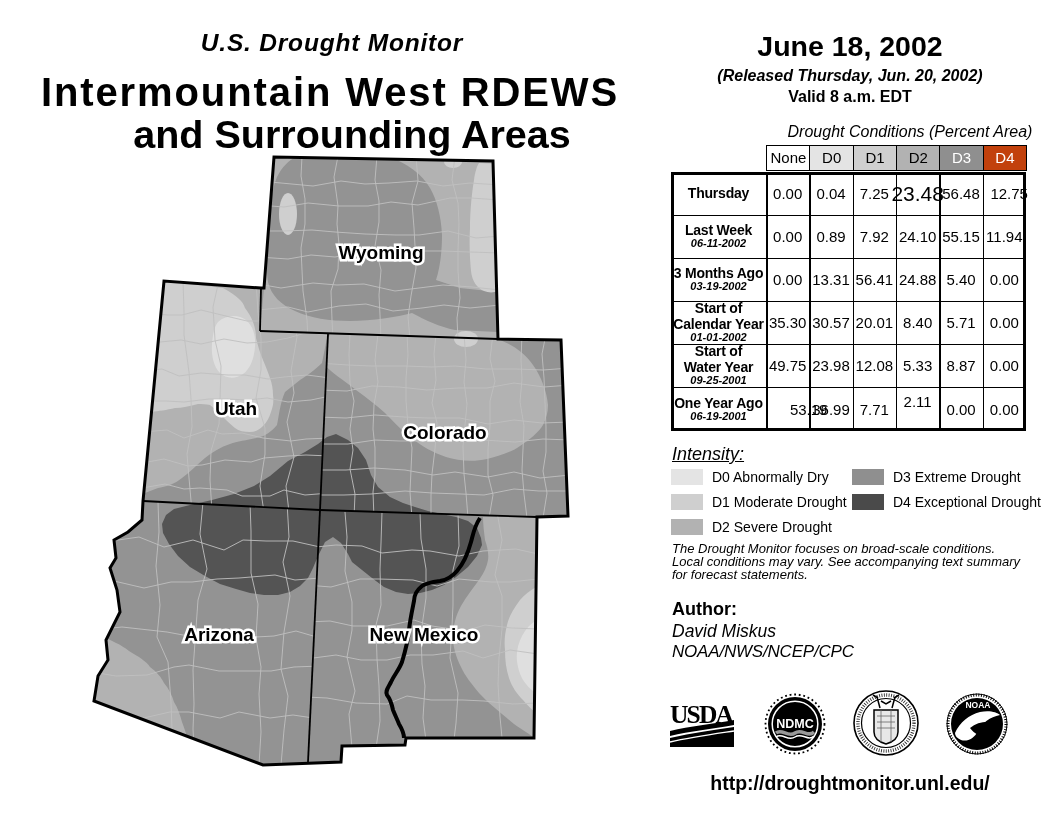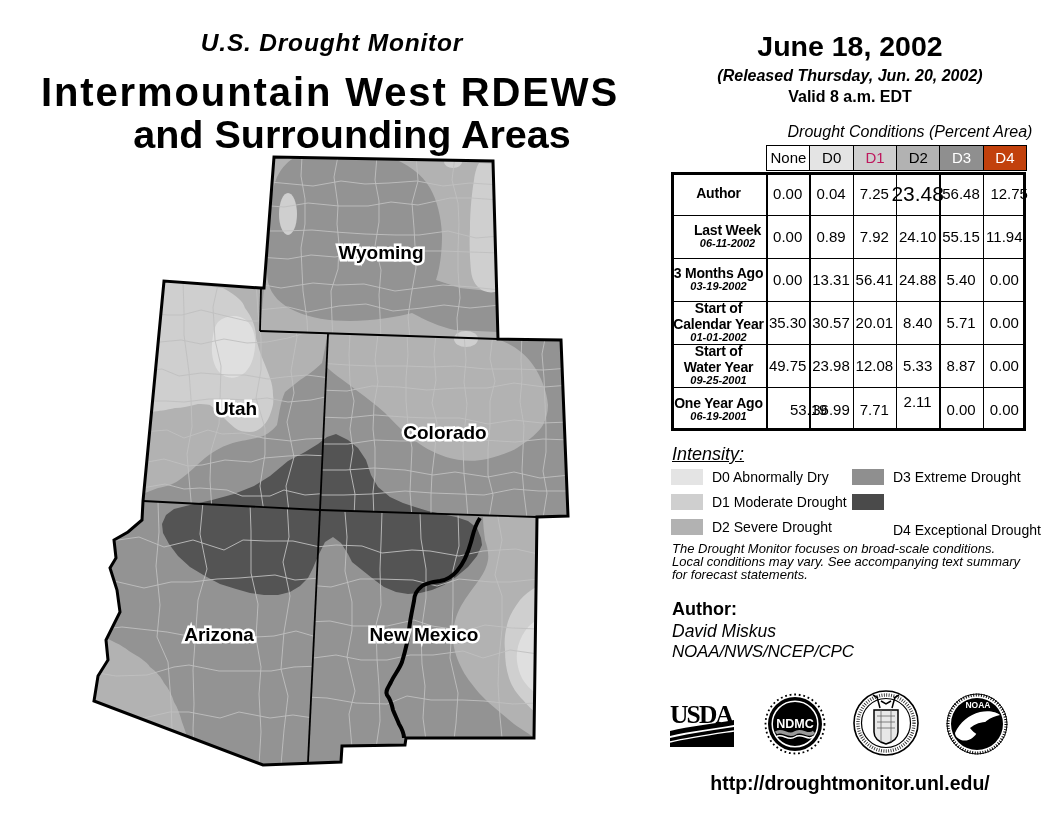--- a/index.html
+++ b/index.html
@@ -189,50 +189,50 @@
 <div class="abs" style="left:650px;top:88px;width:400px;text-align:center;font-size:16px;font-weight:bold;">Valid 8 a.m. EDT</div>
 
 <div class="abs" style="left:710px;top:123px;width:400px;text-align:center;font-size:16px;font-style:italic;">Drought Conditions (Percent Area)</div>
 
 <div class="abs" style="left:671px;top:145px;width:358px;height:289px;">
 
 <div class="abs" style="left:95.0px;top:0;width:44.8px;height:26px;box-sizing:border-box;background:#ffffff;color:#000;border:1.5px solid #000;text-align:center;font-size:15px;line-height:23px;">None</div>
 
 <div class="abs" style="left:138.3px;top:0;width:44.8px;height:26px;box-sizing:border-box;background:#e4e4e4;color:#000;border:1.5px solid #000;text-align:center;font-size:15px;line-height:23px;">D0</div>
 
-<div class="abs" style="left:181.6px;top:0;width:44.8px;height:26px;box-sizing:border-box;background:#cfcfcf;color:#be185d;border:1.5px solid #000;text-align:center;font-size:15px;line-height:23px;">D1</div>
+<div class="abs" style="left:181.6px;top:0;width:44.8px;height:26px;box-sizing:border-box;background:#cfcfcf;color:#000000;border:1.5px solid #000;text-align:center;font-size:15px;line-height:23px;">D1</div>
 
 <div class="abs" style="left:224.9px;top:0;width:44.8px;height:26px;box-sizing:border-box;background:#b2b2b2;color:#000;border:1.5px solid #000;text-align:center;font-size:15px;line-height:23px;">D2</div>
 
 <div class="abs" style="left:268.2px;top:0;width:44.8px;height:26px;box-sizing:border-box;background:#8f8f8f;color:#fff;border:1.5px solid #000;text-align:center;font-size:15px;line-height:23px;">D3</div>
 
 <div class="abs" style="left:311.5px;top:0;width:44.8px;height:26px;box-sizing:border-box;background:#c2410c;color:#fff;border:1.5px solid #000;text-align:center;font-size:15px;line-height:23px;">D4</div>
 
 <div class="abs" style="left:0;top:27px;width:349px;height:253px;border:3px solid #000;"></div>
 <div class="abs" style="left:95px;top:27px;width:2.2px;height:259px;background:#000;"></div>
 <div class="abs" style="left:138.3px;top:27px;width:1.4px;height:259px;background:#000;"></div>
 <div class="abs" style="left:181.7px;top:27px;width:1.4px;height:259px;background:#000;"></div>
 <div class="abs" style="left:225.0px;top:27px;width:1.4px;height:259px;background:#000;"></div>
 <div class="abs" style="left:268.3px;top:27px;width:1.4px;height:259px;background:#000;"></div>
 <div class="abs" style="left:311.7px;top:27px;width:1.4px;height:259px;background:#000;"></div>
 <div class="abs" style="left:0;top:70px;width:355px;height:1.4px;background:#000;"></div>
 <div class="abs" style="left:0;top:113px;width:355px;height:1.4px;background:#000;"></div>
 <div class="abs" style="left:0;top:156px;width:355px;height:1.4px;background:#000;"></div>
 <div class="abs" style="left:0;top:199px;width:355px;height:1.4px;background:#000;"></div>
 <div class="abs" style="left:0;top:242px;width:355px;height:1.4px;background:#000;"></div>
 
-<div class="abs" style="left:0;top:27px;width:95px;height:43.0px;display:flex;flex-direction:column;align-items:center;justify-content:center;font-weight:bold;font-size:14px;letter-spacing:-0.2px;line-height:1.08;text-align:center;">Author</div>
+<div class="abs" style="left:0;top:27px;width:95px;height:43.0px;display:flex;flex-direction:column;align-items:center;justify-content:center;font-weight:bold;font-size:14px;letter-spacing:-0.2px;line-height:1.08;text-align:center;">Thursday</div>
 <div class="abs" style="left:95.0px;top:27px;width:43.3px;height:43.0px;display:flex;align-items:center;justify-content:center;font-size:15px;">0.00</div>
 <div class="abs" style="left:138.3px;top:27px;width:43.4px;height:43.0px;display:flex;align-items:center;justify-content:center;font-size:15px;">0.04</div>
 <div class="abs" style="left:181.7px;top:27px;width:43.3px;height:43.0px;display:flex;align-items:center;justify-content:center;font-size:15px;">7.25</div>
 <div class="abs" style="left:225.0px;top:27px;width:43.3px;height:43.0px;display:flex;align-items:center;justify-content:center;font-size:21px;">23.48</div>
 <div class="abs" style="left:268.3px;top:27px;width:43.4px;height:43.0px;display:flex;align-items:center;justify-content:center;font-size:15px;">56.48</div>
 <div class="abs" style="left:311.7px;top:27px;width:53px;height:43.0px;display:flex;align-items:center;justify-content:center;font-size:15px;">12.75</div>
 
-<div class="abs" style="left:0;top:70px;width:95px;height:43.0px;display:flex;flex-direction:column;align-items:center;justify-content:center;font-weight:bold;font-size:14px;letter-spacing:-0.2px;line-height:1.08;text-align:center;padding-left:9px;">Last Week<div style="font-size:11px;font-style:italic;letter-spacing:0;">06-11-2002</div></div>
+<div class="abs" style="left:0;top:70px;width:95px;height:43.0px;display:flex;flex-direction:column;align-items:center;justify-content:center;font-weight:bold;font-size:14px;letter-spacing:-0.2px;line-height:1.08;text-align:center;">Last Week<div style="font-size:11px;font-style:italic;letter-spacing:0;">06-11-2002</div></div>
 <div class="abs" style="left:95.0px;top:70px;width:43.3px;height:43.0px;display:flex;align-items:center;justify-content:center;font-size:15px;">0.00</div>
 <div class="abs" style="left:138.3px;top:70px;width:43.4px;height:43.0px;display:flex;align-items:center;justify-content:center;font-size:15px;">0.89</div>
 <div class="abs" style="left:181.7px;top:70px;width:43.3px;height:43.0px;display:flex;align-items:center;justify-content:center;font-size:15px;">7.92</div>
 <div class="abs" style="left:225.0px;top:70px;width:43.3px;height:43.0px;display:flex;align-items:center;justify-content:center;font-size:15px;">24.10</div>
 <div class="abs" style="left:268.3px;top:70px;width:43.4px;height:43.0px;display:flex;align-items:center;justify-content:center;font-size:15px;">55.15</div>
 <div class="abs" style="left:311.7px;top:70px;width:43.3px;height:43.0px;display:flex;align-items:center;justify-content:center;font-size:15px;">11.94</div>
 
 <div class="abs" style="left:0;top:113px;width:95px;height:43.0px;display:flex;flex-direction:column;align-items:center;justify-content:center;font-weight:bold;font-size:14px;letter-spacing:-0.2px;line-height:1.08;text-align:center;">3 Months Ago<div style="font-size:11px;font-style:italic;letter-spacing:0;">03-19-2002</div></div>
 <div class="abs" style="left:95.0px;top:113px;width:43.3px;height:43.0px;display:flex;align-items:center;justify-content:center;font-size:15px;">0.00</div>
 <div class="abs" style="left:138.3px;top:113px;width:43.4px;height:43.0px;display:flex;align-items:center;justify-content:center;font-size:15px;">13.31</div>
@@ -274,21 +274,21 @@
 <div class="abs" style="left:671px;top:494px;width:32px;height:16px;background:#cfcfcf;"></div>
 <div class="abs" style="left:712px;top:494px;font-size:14px;white-space:nowrap;">D1 Moderate Drought</div>
 
 <div class="abs" style="left:671px;top:519px;width:32px;height:16px;background:#b2b2b2;"></div>
 <div class="abs" style="left:712px;top:519px;font-size:14px;white-space:nowrap;">D2 Severe Drought</div>
 
 <div class="abs" style="left:852px;top:469px;width:32px;height:16px;background:#8f8f8f;"></div>
 <div class="abs" style="left:893px;top:469px;font-size:14px;white-space:nowrap;">D3 Extreme Drought</div>
 
 <div class="abs" style="left:852px;top:494px;width:32px;height:16px;background:#4a4a4a;"></div>
-<div class="abs" style="left:893px;top:494px;font-size:14px;white-space:nowrap;margin-top:28px;">D4 Exceptional Drought</div>
+<div class="abs" style="left:893px;top:494px;font-size:14px;white-space:nowrap;">D4 Exceptional Drought</div>
 
 <div class="abs" style="left:672px;top:543px;font-size:13px;font-style:italic;line-height:12.9px;white-space:nowrap;">The Drought Monitor focuses on broad-scale conditions.<br>Local conditions may vary. See accompanying text summary<br>for forecast statements.</div>
 
 <div class="abs" style="left:672px;top:599px;font-size:18px;font-weight:bold;">Author:</div>
 
 <div class="abs" style="left:672px;top:621px;font-size:17.5px;font-style:italic;">David Miskus</div>
 
 <div class="abs" style="left:672px;top:642px;font-size:17px;font-style:italic;letter-spacing:-0.2px;">NOAA/NWS/NCEP/CPC</div>
 
 <svg class="abs" style="left:650px;top:680px" width="406" height="136" viewBox="0 0 406 136">

